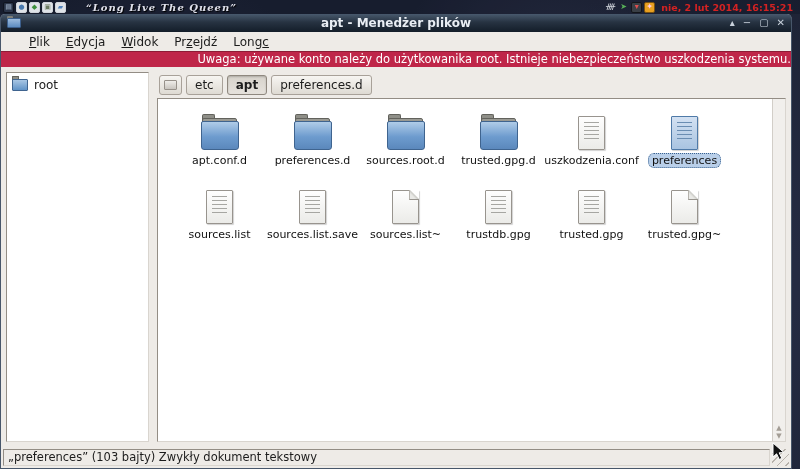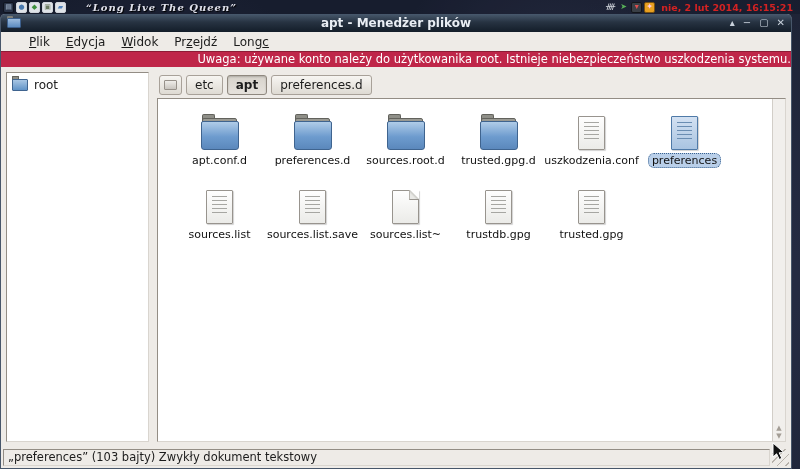--- a/index.html
+++ b/index.html
@@ -277,20 +277,26 @@
                   <div class="icon-page lines"></div>
                 </div>
               <div class="label">trustdb.gpg</div>
             </div>
             <div class="cell">
               <div class="iconbox">
                   <div class="icon-page lines"></div>
                 </div>
               <div class="label">trusted.gpg</div>
             </div>
+            <div class="cell">
+              <div class="iconbox">
+                  <div class="icon-page fold"></div>
+                </div>
+              <div class="label">trusted.gpg~</div>
+            </div>
 
           </div>
           <div class="scrollbar">
             <span class="sb-btn">▲</span>
             <span class="sb-btn">▼</span>
           </div>
         </div>
       </div>
     </div>
 

